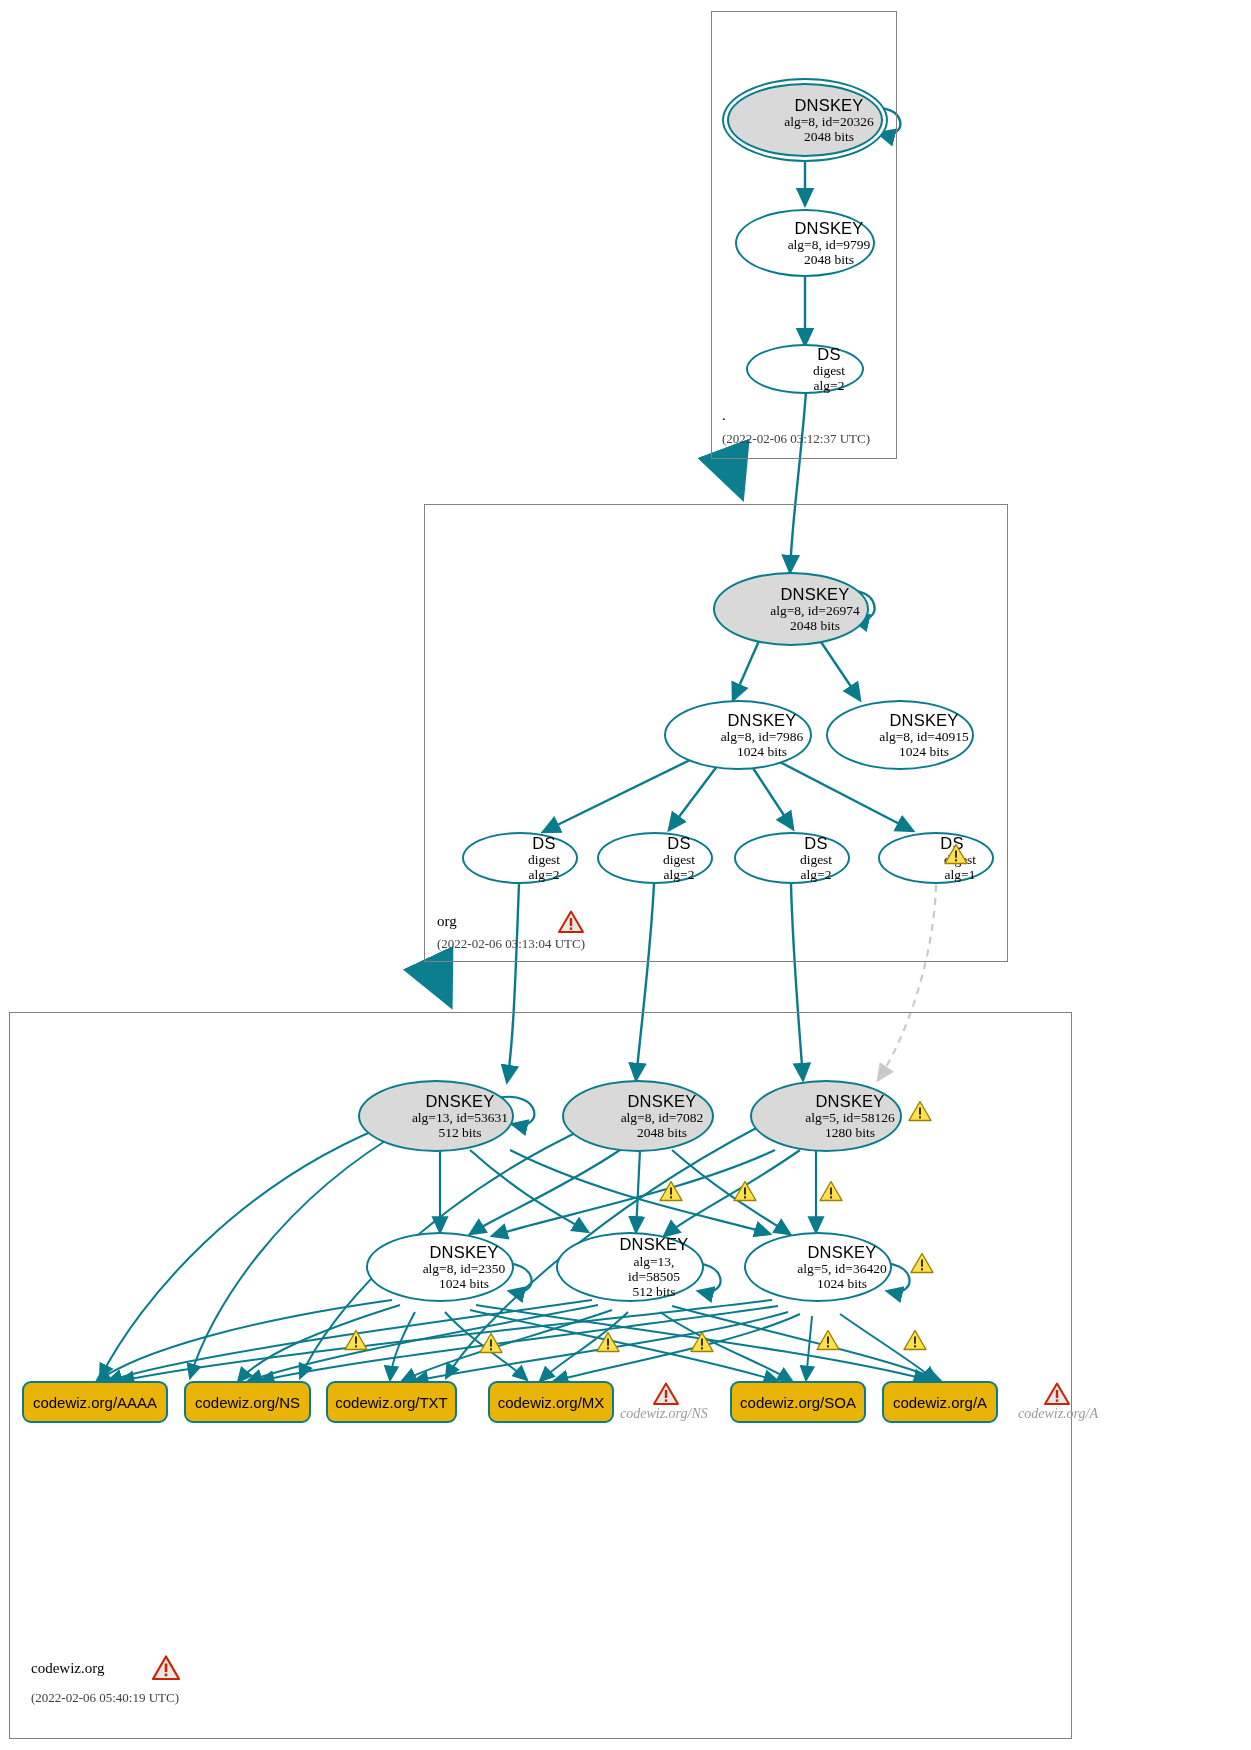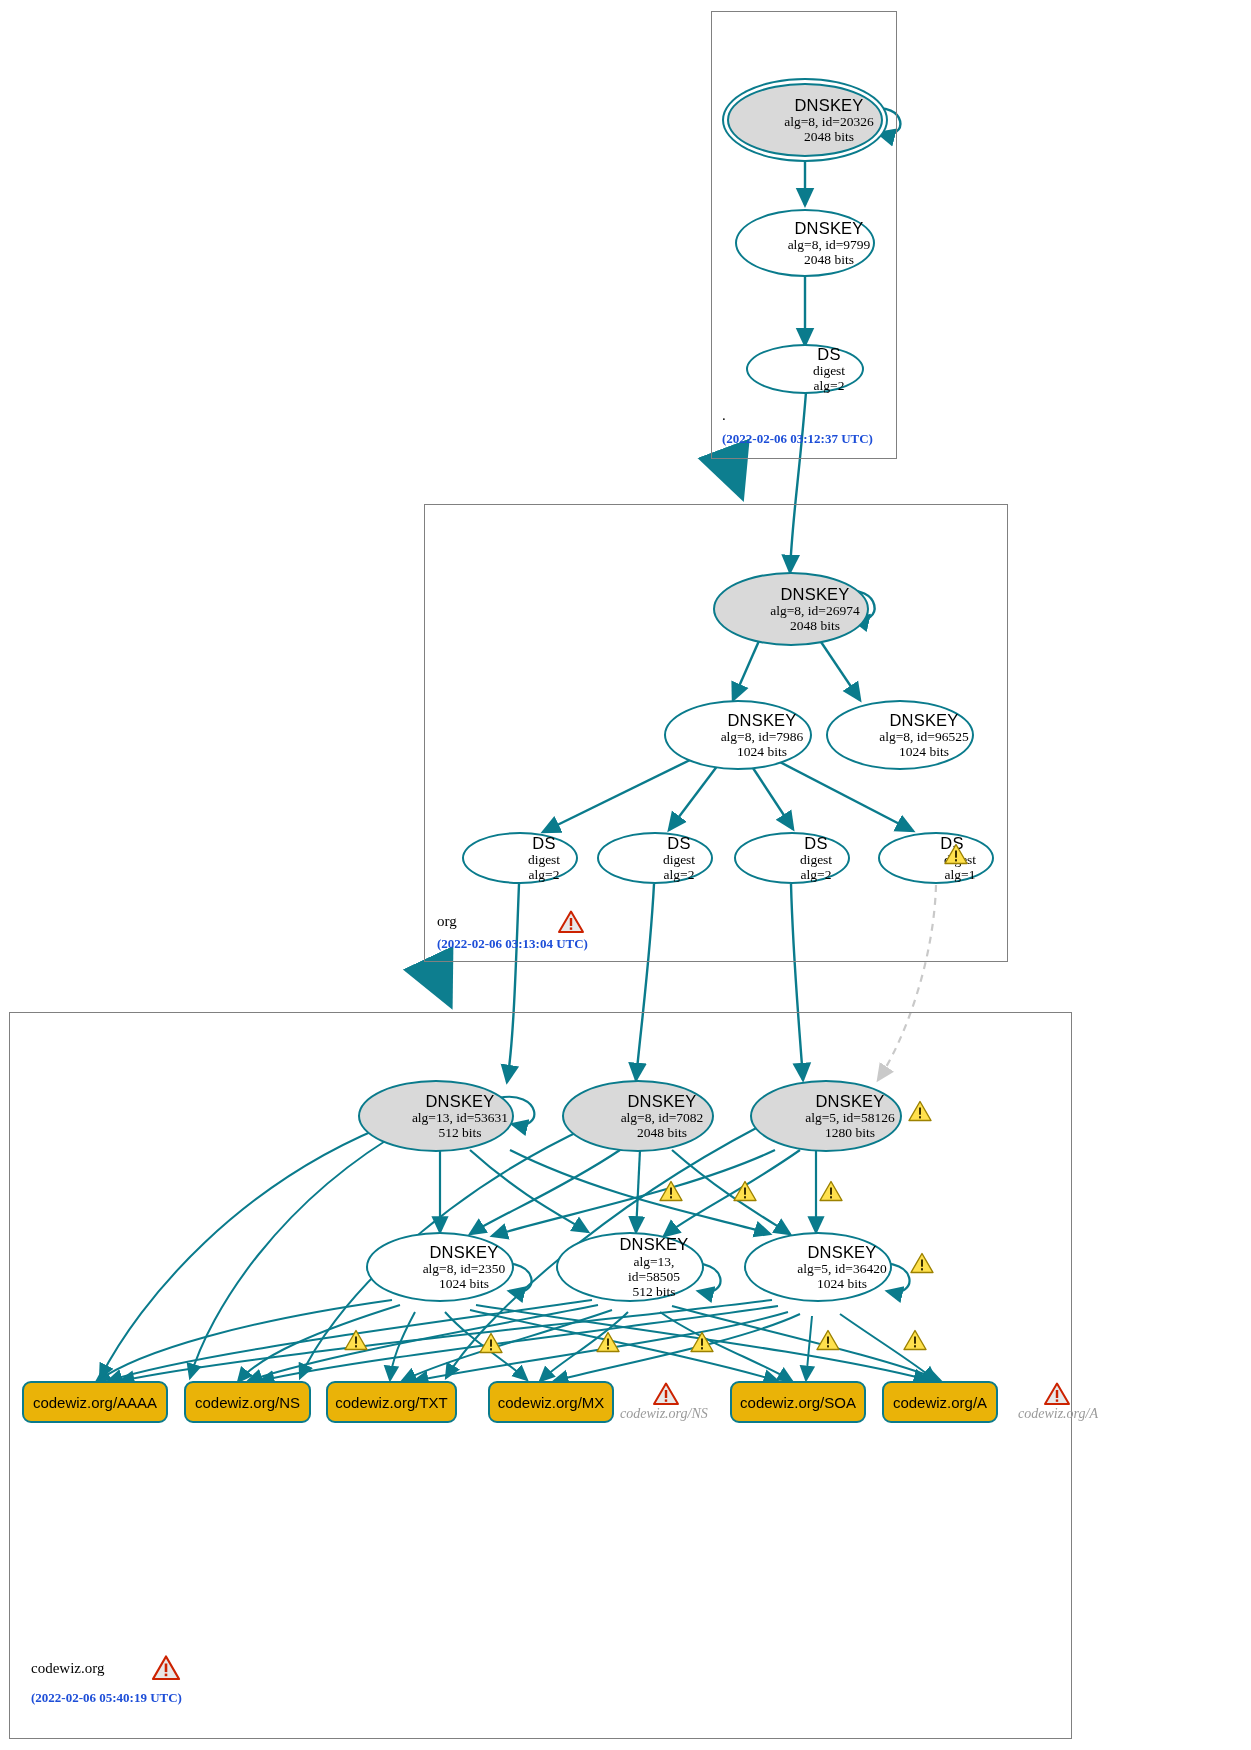--- a/index.html
+++ b/index.html
@@ -30,23 +30,22 @@
     position: absolute;
     font-family: "Liberation Serif", serif;
     font-size: 15px;
     color: #000;
     white-space: nowrap;
   }
   .zonetime {
     position: absolute;
     font-family: "Liberation Serif", serif;
     font-size: 13px;
-    color: #1d4ed8;
+    color: #404040;
     white-space: nowrap;
-    font-weight: bold;
   }
   .node {
     position: absolute;
     display: flex;
     flex-direction: column;
     align-items: center;
     justify-content: center;
     text-align: center;
     border: 2.2px solid #0a7b8c;
     color: #000;
@@ -232,21 +231,21 @@
   </div>
 
   <div class="node ellipse plain" style="left:664px; top:700px; width:148px; height:70px;">
     <span class="t1">DNSKEY</span>
     <span class="t2">alg=8, id=7986</span>
     <span class="t3">1024 bits</span>
   </div>
 
   <div class="node ellipse plain" style="left:826px; top:700px; width:148px; height:70px;">
     <span class="t1">DNSKEY</span>
-    <span class="t2">alg=8, id=96525</span>
+    <span class="t2">alg=8, id=40915</span>
     <span class="t3">1024 bits</span>
   </div>
 
   <div class="node ellipse plain" style="left:462px; top:832px; width:116px; height:52px;">
     <span class="t1">DS</span>
     <span class="t2">digest alg=2</span>
   </div>
 
   <div class="node ellipse plain" style="left:597px; top:832px; width:116px; height:52px;">
     <span class="t1">DS</span>

